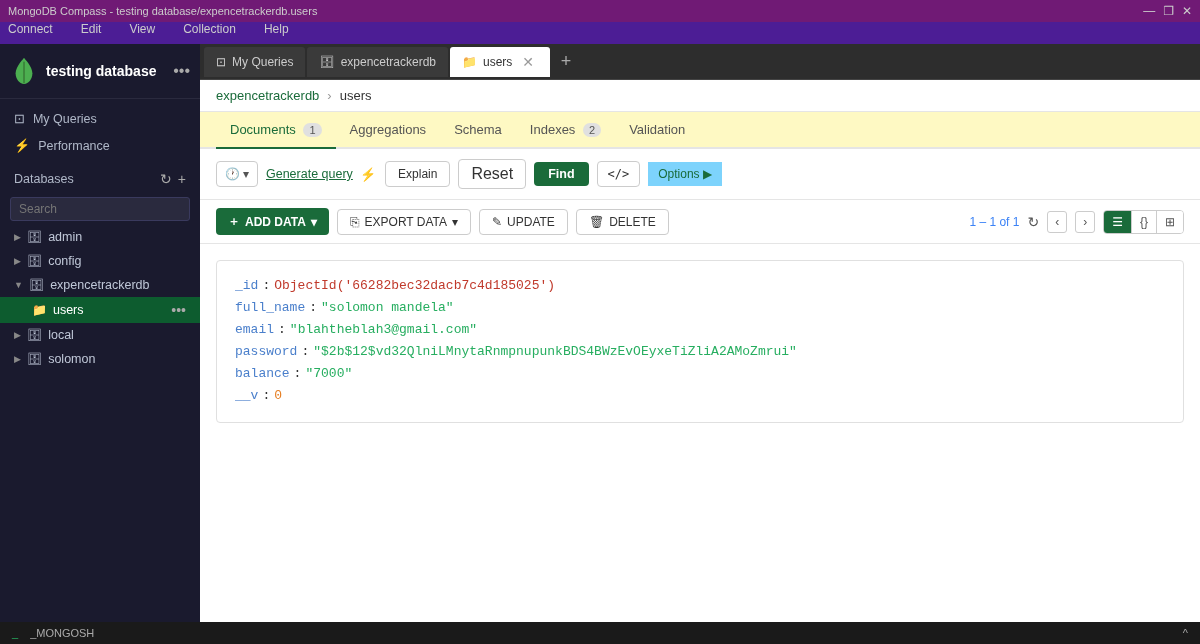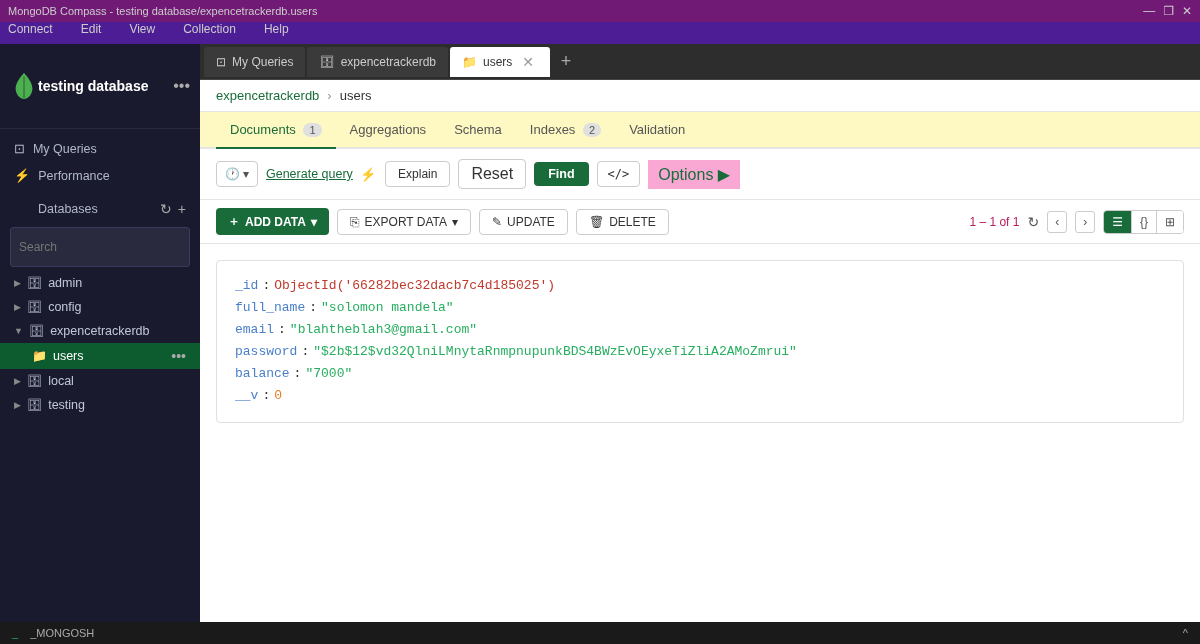--- a/index.html
+++ b/index.html
@@ -46,21 +46,22 @@
       color: #e0e0e0;
       display: flex;
       flex-direction: column;
       flex-shrink: 0;
       overflow-y: auto;
     }
 
     .sidebar-header {
       display: flex;
       align-items: center;
-      padding: 28px 10px;
+      padding: 13px 10px;
+      gap: 8px;
       border-bottom: 1px solid #2a2a3e;
     }
     .mongo-leaf {
       width: 28px;
       height: 28px;
       flex-shrink: 0;
     }
     .sidebar-db-name {
       font-size: 14px;
       font-weight: 600;
@@ -92,37 +93,36 @@
       align-items: center;
       justify-content: space-between;
       padding: 6px 14px;
       color: #b0b8c8;
       font-size: 12.5px;
     }
     .sidebar-section-header-left {
       display: flex;
       align-items: center;
       gap: 6px;
-      margin-left: 24px;
     }
     .sidebar-section-actions {
       display: flex;
       gap: 6px;
     }
     .sidebar-section-actions span { cursor: pointer; font-size: 14px; color: #aaa; }
 
     .sidebar-search {
       padding: 4px 10px;
     }
     .sidebar-search input {
       width: 100%;
       background: #2a2a3e;
       border: 1px solid #3a3a5e;
       color: #ddd;
-      padding: 12px 8px;
+      padding: 4px 8px;
       border-radius: 3px;
       font-size: 12px;
       outline: none;
     }
 
     .db-tree {
       padding: 0;
     }
     .db-item {
       padding: 5px 14px;
@@ -322,22 +322,22 @@
       cursor: pointer;
       font-size: 12px;
       background: #fff;
       color: #333;
       font-family: monospace;
     }
     .btn-options {
       padding: 5px 10px;
       border: none;
       cursor: pointer;
-      font-size: 16px;
-      background: #f9a8d4;
+      font-size: 12px;
+      background: #7dd3fc;
       color: #1a6b3a;
     }
 
     
     .action-bar {
       background: #fff;
       padding: 8px 16px;
       display: flex;
       align-items: center;
       justify-content: space-between;
@@ -396,21 +396,21 @@
       cursor: pointer;
       font-size: 12px;
       color: #333;
     }
 
     .action-bar-right {
       display: flex;
       align-items: center;
       gap: 8px;
     }
-    .doc-count { font-size: 12px; color: #be185d; }
+    .doc-count { font-size: 12px; color: #3b82f6; }
     .refresh-btn { cursor: pointer; color: #555; font-size: 14px; }
     .nav-btn {
       padding: 3px 7px;
       border: 1px solid #ccc;
       background: #fff;
       border-radius: 3px;
       cursor: pointer;
       font-size: 12px;
       color: #555;
     }
@@ -550,21 +550,21 @@
 
       <div class="db-item">
         <span class="chevron">▶</span>
         <span class="db-icon">🗄</span>
         <span>local</span>
       </div>
 
       <div class="db-item">
         <span class="chevron">▶</span>
         <span class="db-icon">🗄</span>
-        <span>testing</span>
+        <span>solomon</span>
       </div>
 
     </div>
   </div>
 
   <div class="main-content">
 
     <div class="tabs-bar">
       <div class="tab">
         <span class="tab-icon">⊡</span>

